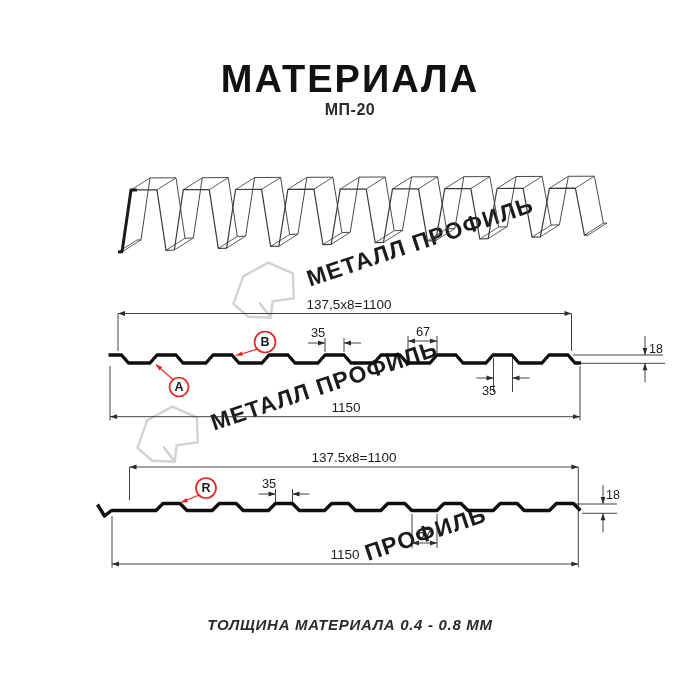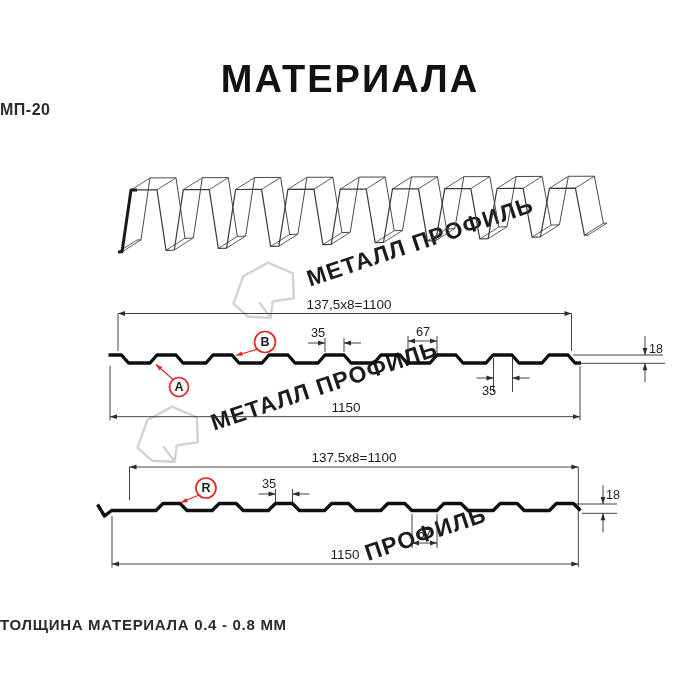--- a/index.html
+++ b/index.html
@@ -1,23 +1,23 @@
 <!DOCTYPE html>
 <html><head>
 <meta charset="utf-8">
 <style>
   html,body{margin:0;padding:0;background:#ffffff;}
   body{width:700px;height:700px;overflow:hidden;}
   .page{position:relative;width:700px;height:700px;background:#fff;font-family:"Liberation Sans",sans-serif;}
   .title{position:absolute;top:58px;left:0;width:700px;text-align:center;
          font-size:38px;font-weight:800;letter-spacing:2px;color:#121212;}
-  .subtitle{position:absolute;top:101px;left:0;width:700px;text-align:left;
+  .subtitle{position:absolute;top:101px;left:0;width:700px;text-align:center;
          font-size:16px;font-weight:600;letter-spacing:.5px;color:#2b2b2b;}
-  .footer{position:absolute;top:616px;left:0;width:700px;
-         font-size:15px;font-weight:600;letter-spacing:.7px;color:#2b2b2b;}
+  .footer{position:absolute;top:616px;left:0;width:700px;text-align:center;
+         font-size:15px;font-weight:600;letter-spacing:.7px;color:#2b2b2b;font-style:italic;}
   svg{position:absolute;left:0;top:0;}
   svg text{font-family:"Liberation Sans",sans-serif;fill:#1b1b1b;}
 </style>
 </head>
 <body>
 
 <div class="page">
   <div class="title">МАТЕРИАЛА</div>
   <div class="subtitle">МП-20</div>
   <svg id="draw" width="700" height="700" viewBox="0 0 700 700">

